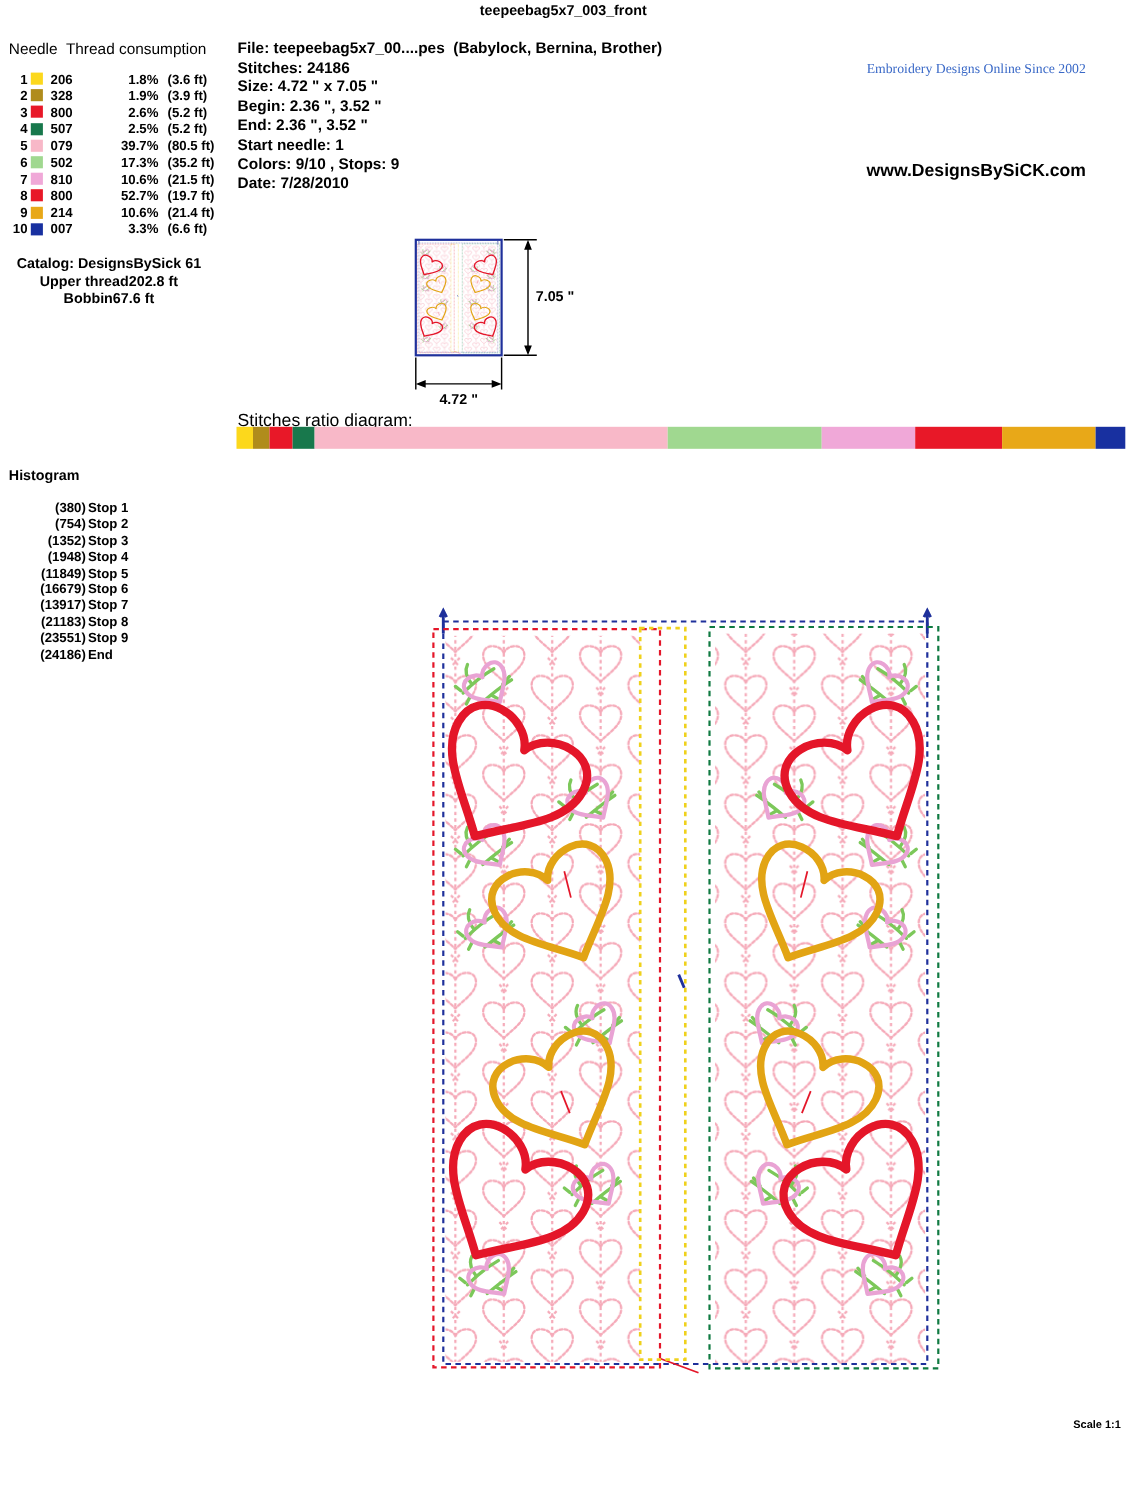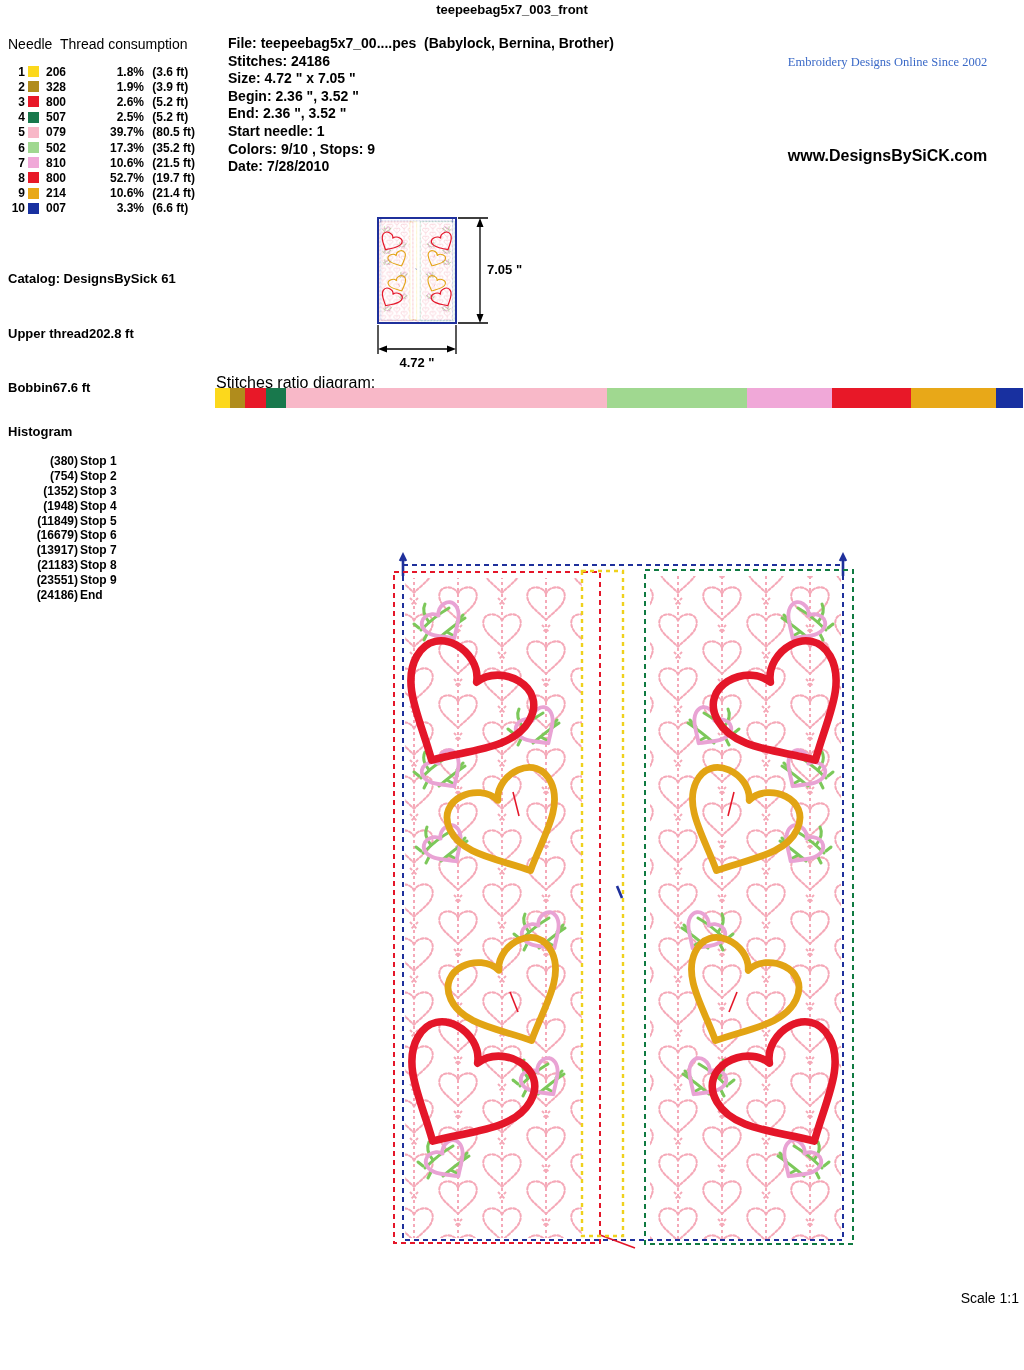--- a/index.html
+++ b/index.html
@@ -16,45 +16,45 @@
   .needle-row{display:grid;grid-template-columns:17px 15px 42px 62px auto;
               align-items:center;height:15.2px;font-size:12px;font-weight:bold;}
   .needle-row .num{text-align:right;}
   .needle-row .sw{width:11px;height:11px;margin-left:3px;}
   .needle-row .code{padding-left:6px;}
   .needle-row .pct{text-align:right;}
   .needle-row .len{padding-left:5px;white-space:pre;}
 
   
   .catalog{top:232px;left:8px;width:182px;font-size:13px;font-weight:bold;}
-  .catalog .row{display:flex;justify-content:flex-start;height:15.5px;margin-top:39px;}
-
-  
-  .fileinfo{top:35px;left:228px;font-size:14px;font-weight:bold;line-height:17.6px;white-space:pre;}
+  .catalog .row{display:flex;justify-content:center;height:15.5px;}
+
+  
+  .fileinfo{top:35px;left:216px;font-size:14px;font-weight:bold;line-height:17.6px;white-space:pre;}
 
   
   .logo{top:55px;left:755px;width:265px;text-align:center;}
   .logo .brand{font-size:24px;font-weight:bold;font-style:italic;color:#3A69C7;
                letter-spacing:.5px;line-height:26px;}
   .logo .tagline{font-family:"Liberation Serif",serif;font-size:12.5px;color:#3A69C7;line-height:14px;}
   .www{top:147px;left:755px;width:265px;text-align:center;font-size:16px;font-weight:bold;}
 
   
   .ratio-label{top:374px;left:216px;font-size:16px;}
   .ratio-bar{top:388px;left:215px;width:808px;height:20px;display:flex;}
   .ratio-bar .seg{height:100%;}
 
   
   .hist-title{top:424px;left:8px;font-size:13px;font-weight:bold;}
   .hist-rows{top:454px;left:16px;}
   .hist-row{display:flex;height:14.9px;font-size:12px;font-weight:bold;}
   .hist-row .cnt{width:62px;text-align:right;white-space:pre;}
   .hist-row .lbl{padding-left:2px;}
 
-  .scale-label{top:1290px;right:5px;font-size:14px;font-weight:normal;}
+  .scale-label{top:1290px;right:5px;font-size:10px;font-weight:bold;}
 
   
   .pat-stroke{fill:none;stroke:var(--c-patpink);stroke-width:2;stroke-dasharray:3 3;}
   .b-navy{fill:none;stroke:var(--c-navy);stroke-width:2;stroke-dasharray:5 4;}
   .b-red{fill:none;stroke:var(--c-red);stroke-width:2;stroke-dasharray:5 4;}
   .b-yellow{fill:none;stroke:var(--c-yellowline);stroke-width:2.4;stroke-dasharray:4 4;}
   .b-green{fill:none;stroke:var(--c-greenline);stroke-width:2;stroke-dasharray:5 4;}
   .navy-solid{stroke:var(--c-navy);stroke-width:2.6;fill:none;}
   .red-solid{stroke:var(--c-red);stroke-width:1.6;fill:none;}
   .h-red{stroke:var(--c-red);stroke-width:4.2;fill:none;}

